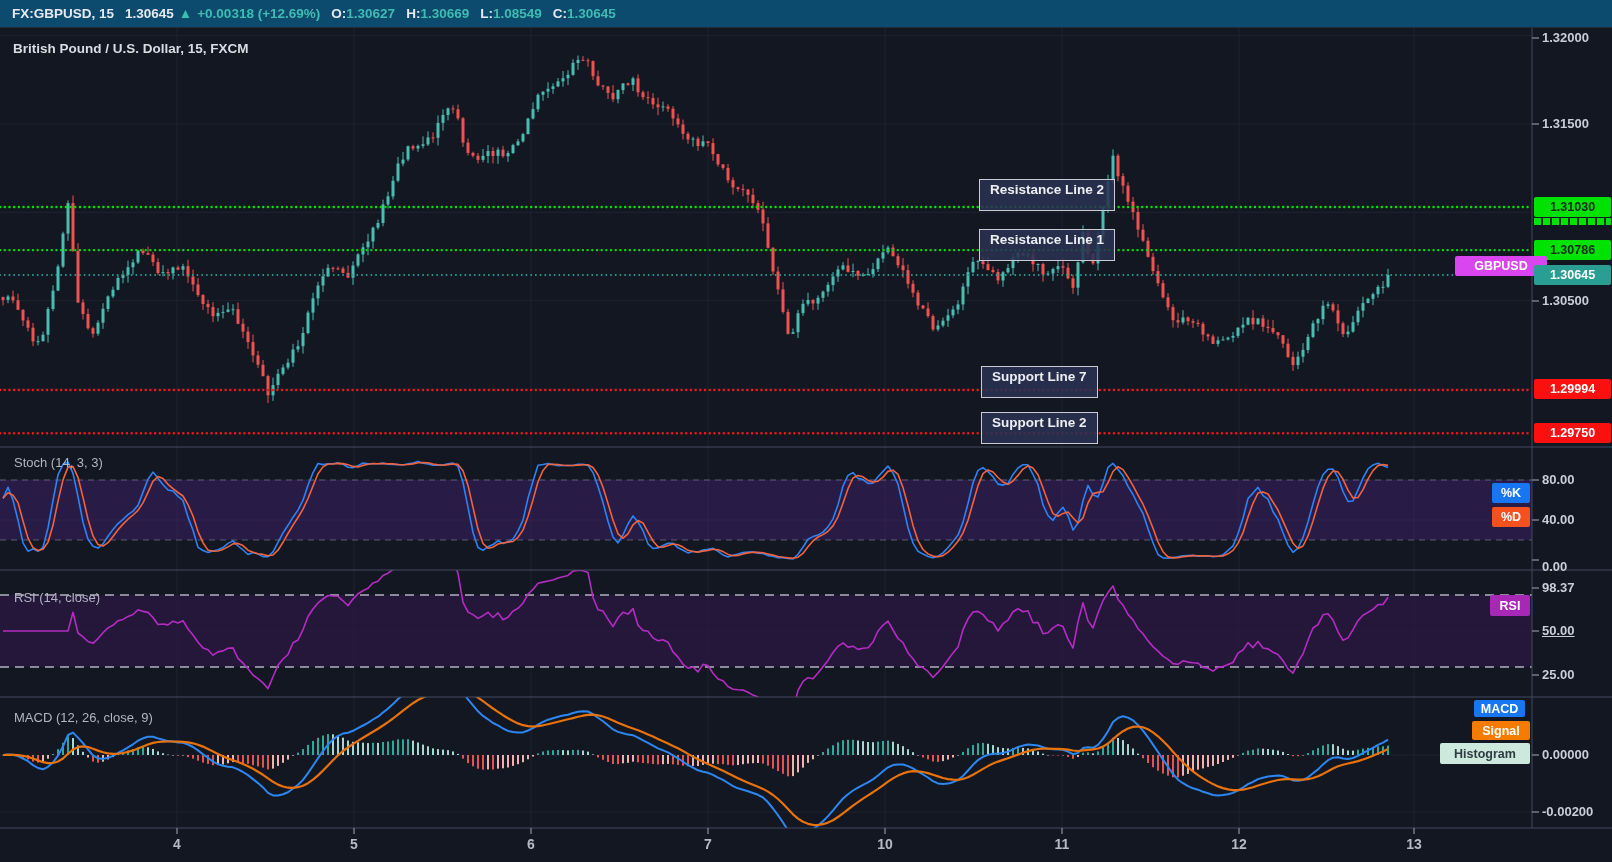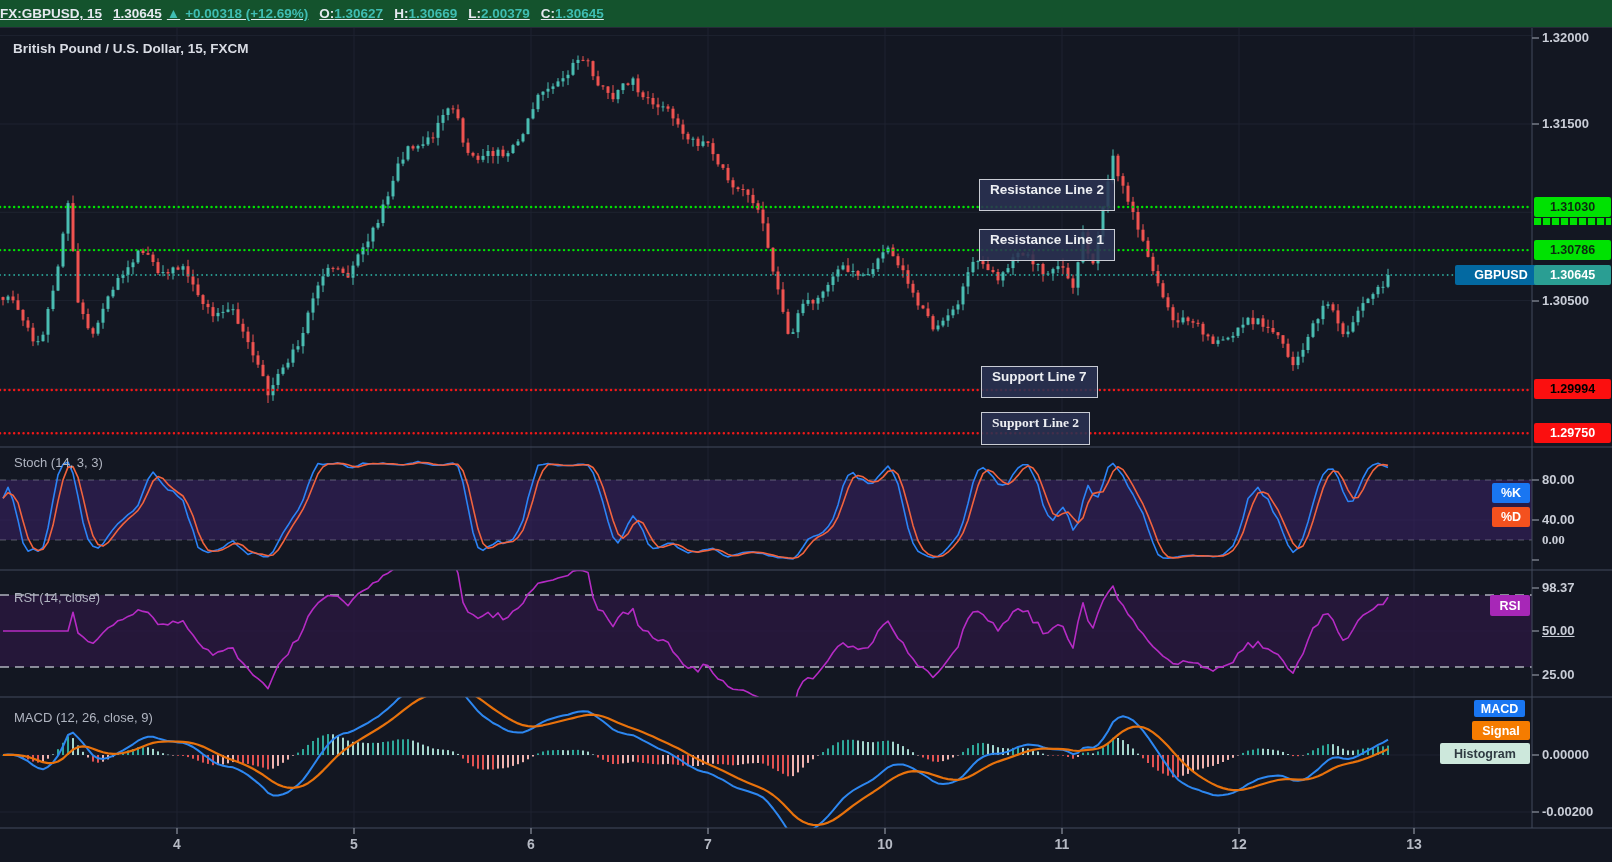--- a/index.html
+++ b/index.html
@@ -1,21 +1,21 @@
 <!DOCTYPE html>
 <html><head>
 <meta charset="utf-8">
 <style>
   html,body{margin:0;padding:0;background:#131722;}
   body{width:1612px;height:862px;overflow:hidden;font-family:"Liberation Sans",sans-serif;}
   #app{position:relative;width:1612px;height:862px;background:#131722;}
   #chart-svg{position:absolute;left:0;top:0;}
-  .hdr{position:absolute;left:0;top:0;width:1612px;height:28px;background:#14532d;border-bottom:1px solid #262b38;
-       display:flex;align-items:center;padding-left:0;box-sizing:border-box;font-size:13.5px;font-weight:bold;
-       color:#e6e9f0;white-space:nowrap;z-index:30;text-decoration:underline;}
+  .hdr{position:absolute;left:0;top:0;width:1612px;height:28px;background:#0c4a6e;border-bottom:1px solid #262b38;
+       display:flex;align-items:center;padding-left:12px;box-sizing:border-box;font-size:13.5px;font-weight:bold;
+       color:#e6e9f0;white-space:nowrap;z-index:30;}
   .hdr .tv{color:#3fbdb2;}
   .hdr .gap{margin-left:11px;}
   .hdr .sgap{margin-left:5px;}
   .ttl{position:absolute;color:#d9dce4;font-size:13.5px;font-weight:bold;z-index:10;}
   .ptitle{position:absolute;color:#b0b5c1;font-size:13px;z-index:10;}
   .axlab{position:absolute;left:1542px;color:#c9cdd7;font-size:13px;font-weight:600;z-index:10;}
   .tag{position:absolute;left:1534px;width:77px;height:20px;display:flex;align-items:center;justify-content:center;
        font-size:12.5px;font-weight:bold;border-radius:2px;z-index:12;}
   .sidetag{position:absolute;display:flex;align-items:center;justify-content:center;font-weight:bold;color:#fff;
        font-size:12.5px;border-radius:2px;z-index:12;}
@@ -946,52 +946,52 @@
   <div class="hdr">
     <span>FX:GBPUSD, 15</span>
     <span class="gap">1.30645</span>
     <span class="tv sgap">▲</span>
     <span class="tv sgap">+0.00318 (+12.69%)</span>
     <span class="gap">O:</span>
       <span class="tv">1.30627</span>
     <span class="gap">H:</span>
       <span class="tv">1.30669</span>
     <span class="gap">L:</span>
-      <span class="tv">2.00379</span>
+      <span class="tv">1.08549</span>
     <span class="gap">C:</span>
       <span class="tv">1.30645</span>
   </div>
 
   <div class="ttl" style="left:13px;top:41px;">British Pound / U.S. Dollar, 15, FXCM</div>
   <div class="ptitle" style="left:14px;top:455px;">Stoch (14, 3, 3)</div>
   <div class="ptitle" style="left:14px;top:590px;">RSI (14, close)</div>
   <div class="ptitle" style="left:14px;top:710px;">MACD (12, 26, close, 9)</div>
 
   <div class="lblbox" style="left:979px;top:179px;">Resistance Line 2</div>
   <div class="lblbox" style="left:979px;top:229px;">Resistance Line 1</div>
   <div class="lblbox" style="left:981px;top:366px;">Support Line 7</div>
-  <div class="lblbox" style="left:981px;top:412px;font-family:Liberation Serif, serif;">Support Line 2</div>
+  <div class="lblbox" style="left:981px;top:412px;">Support Line 2</div>
 
   <div>
     <div class="axlab" style="top:30px;">1.32000</div>
     <div class="axlab" style="top:116px;">1.31500</div>
     <div class="axlab" style="top:293px;">1.30500</div>
   </div>
 
   <div class="tag" style="top: 197px; background: rgb(0, 226, 2); color: rgb(12, 43, 16);">1.31030</div>
   <div class="sliver" style="top:218px;"></div>
   <div class="tag" style="top: 240px; background: rgb(0, 226, 2); color: rgb(12, 43, 16);">1.30786</div>
-  <div class="sidetag" style="left: 1455px; top: 265px; width: 92px; height: 20px; background: #0369a1;">GBPUSD</div>
+  <div class="sidetag" style="left: 1455px; top: 256px; width: 92px; height: 20px; background: #d946ef;">GBPUSD</div>
   <div class="tag" style="top: 265px; background: rgb(42, 158, 147); color: rgb(255, 255, 255);">1.30645</div>
-  <div class="tag" style="top: 379px; background: rgb(251, 15, 15); color: #000000;">1.29994</div>
+  <div class="tag" style="top: 379px; background: rgb(251, 15, 15); color: #ffffff;">1.29994</div>
   <div class="tag" style="top: 423px; background: rgb(251, 15, 15); color: rgb(255, 255, 255);">1.29750</div>
 
   <div class="axlab" style="top:472px;">80.00</div>
   <div class="axlab" style="top:512px;">40.00</div>
-  <div class="axlab" style="top:532px;font-family:Liberation Serif, serif;">0.00</div>
+  <div class="axlab" style="top:559px;">0.00</div>
   <div class="sidetag" style="left: 1492px; top: 483px; width: 38px; height: 20px; background: rgb(25, 118, 242);">%K</div>
   <div class="sidetag" style="left: 1492px; top: 507px; width: 38px; height: 20px; background: rgb(244, 81, 30);">%D</div>
 
   <div class="axlab" style="top:580px;">98.37</div>
   <div class="axlab" style="top:623px;text-decoration:underline;">50.00</div>
   <div class="axlab" style="top:667px;">25.00</div>
   <div class="sidetag" style="left: 1490px; top: 595px; width: 40px; height: 21px; background: rgb(167, 39, 183);">RSI</div>
 
   <div class="axlab" style="top:747px;">0.00000</div>
   <div class="axlab" style="top:804px;">-0.00200</div>

